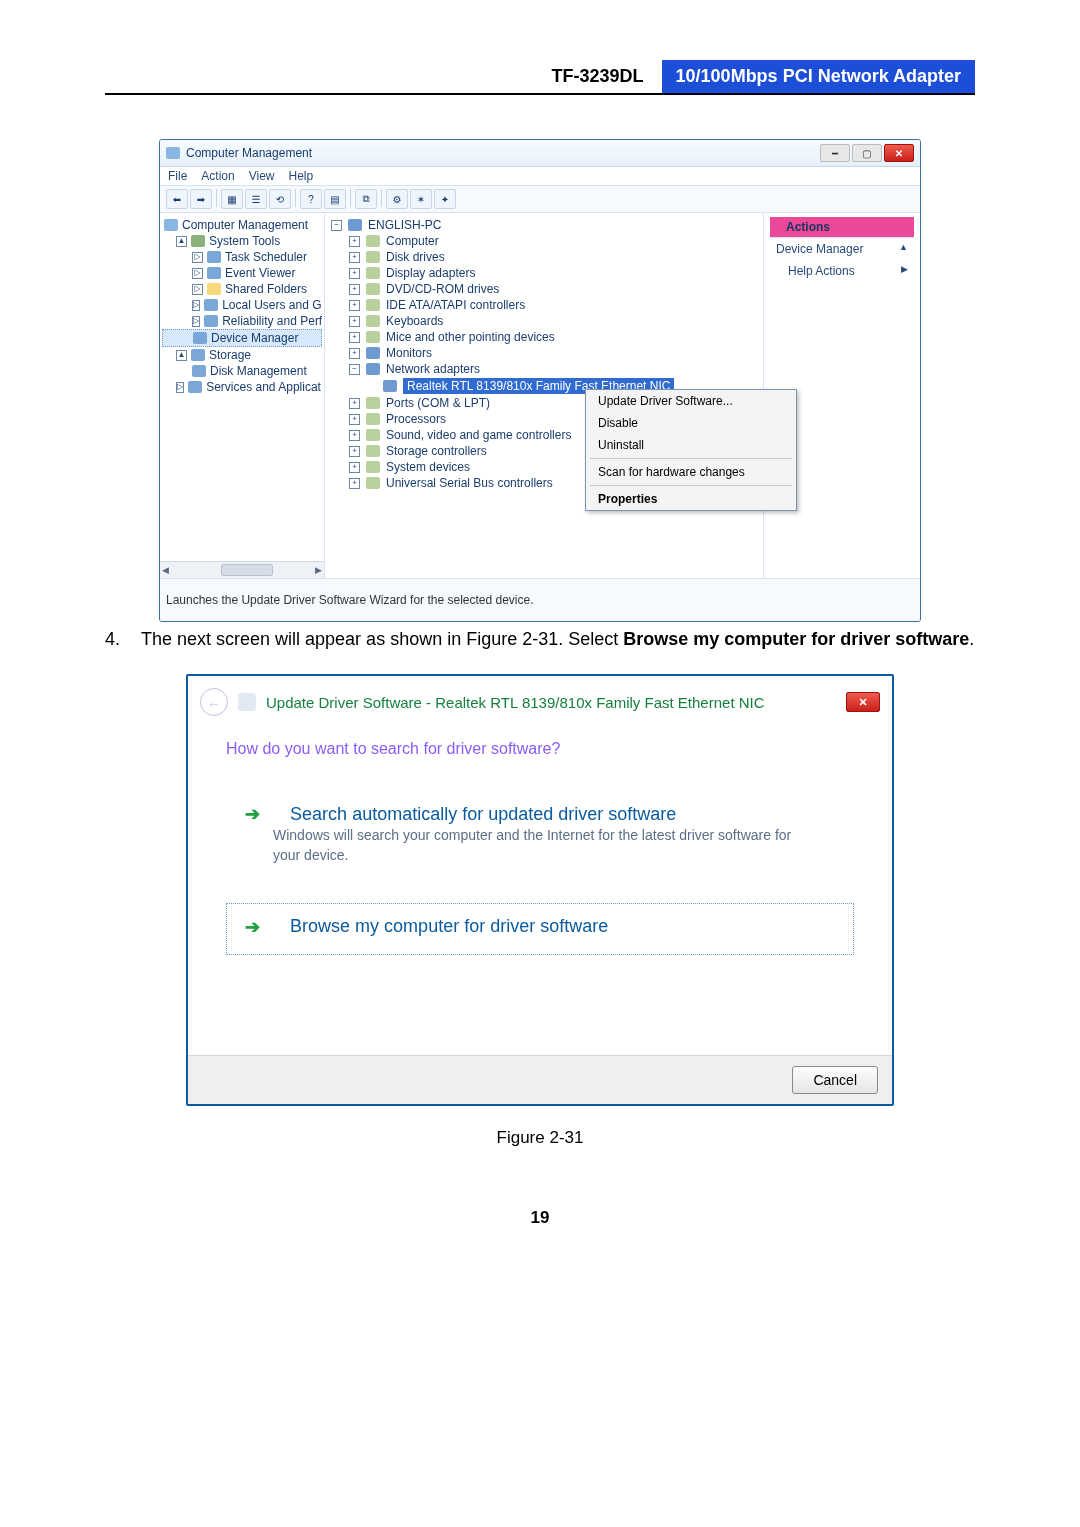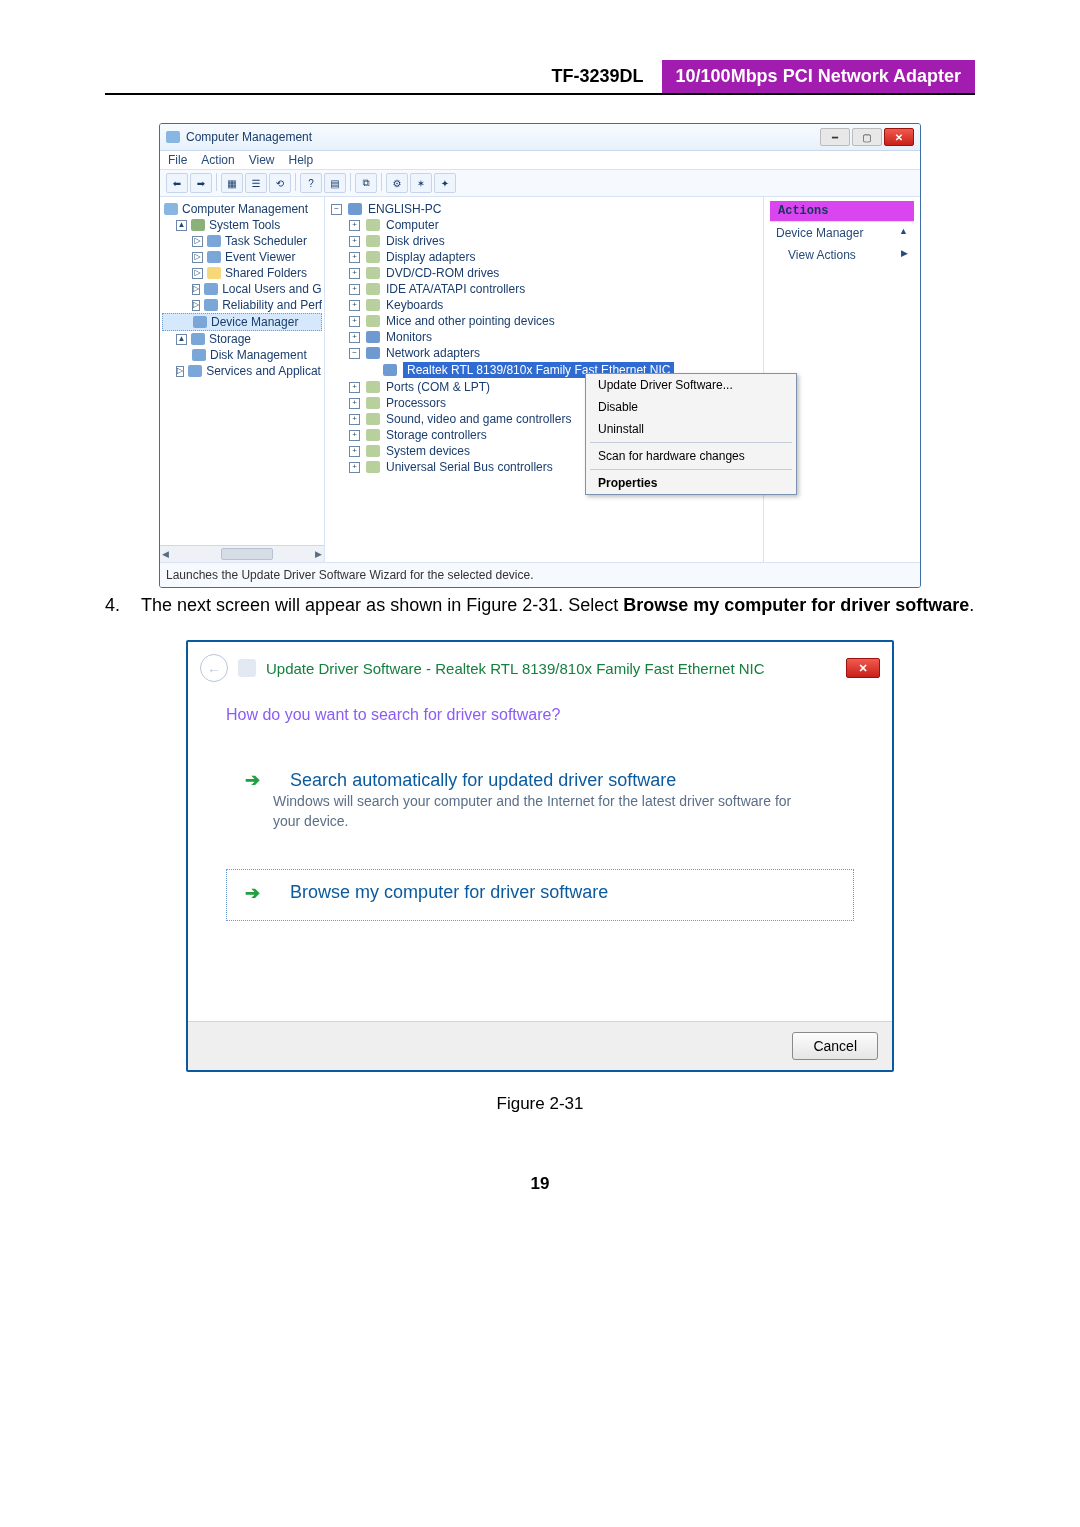--- a/index.html
+++ b/index.html
@@ -1,19 +1,19 @@
 <!DOCTYPE html>
 <html><head>
 <meta charset="utf-8">
 <style>
   body { font-family: Arial, sans-serif; margin:0; background:#fff; color:#000; width:1080px; }
   .page { padding: 60px 105px 40px 105px; }
-  .header-bar { display:flex; justify-content:flex-end; align-items:stretch; border-bottom:2px solid #000; margin-bottom:28px;}
+  .header-bar { display:flex; justify-content:flex-end; align-items:stretch; border-bottom:2px solid #000; margin-bottom:44px;}
   .hb-model { font-weight:bold; font-size:18px; padding:6px 18px; color:#000;}
-  .hb-desc { background:#a21caf; color:#fff; font-weight:bold; font-size:18px; padding:6px 14px; }
+  .hb-desc { background:#1d4ed8; color:#fff; font-weight:bold; font-size:18px; padding:6px 14px; }
 
   
   .win { width:760px; margin: 0 auto; border:1px solid #3a6ea5; border-radius:3px; overflow:hidden; font-size:12px; color:#1a3d6e; background:#fff; }
   .win-title { display:flex; align-items:center; justify-content:space-between; background:linear-gradient(#f7fbff,#e7f1fb); padding:4px 6px; border-bottom:1px solid #c9d7ea;}
   .win-title-left { display:flex; align-items:center; gap:6px; }
   .win-ctrls { display:flex; gap:2px; }
   .win-btn { width:28px; height:16px; border-radius:2px; display:flex; align-items:center; justify-content:center; font-size:10px; color:#333; background:#e8e8e8; border:1px solid #bbb;}
   .win-btn.close { background:linear-gradient(#f15b4e,#c8201a); color:#fff; border-color:#9b120e; font-weight:bold;}
   .menubar { display:flex; gap:14px; padding:2px 8px; color:#274a7a; border-bottom:1px solid #d7e3f2; font-size:12px;}
   .toolbar { display:flex; gap:2px; padding:3px 6px; border-bottom:1px solid #d7e3f2; background:#f6f9fd;}
@@ -43,25 +43,25 @@
   .dev-icon.mon{ background:#6f9ad1;}
   .dev-icon.net{ background:#6f9ad1;}
   .dev-selected { background:#2f6bd1; color:#fff; padding:1px 4px;}
 
   .ctx-menu { position:absolute; left:260px; top:176px; width:210px; border:1px solid #7c93b4; background:#f4f4f4; box-shadow:2px 2px 4px rgba(0,0,0,.25); font-size:12px; color:#000;}
   .ctx-item { padding:4px 12px; }
   .ctx-sep { height:1px; background:#c3ccd9; margin:2px 4px;}
   .ctx-item.bold { font-weight:bold; }
 
   .right-pane { width:144px; padding:4px 6px; background:#fff;}
-  .right-pane .hdr { font-weight:bold; color:#14365f; background:#d946ef; padding:3px 8px; border-bottom:1px solid #d7e3f2;font-family:Liberation Mono, monospace;}
+  .right-pane .hdr { font-weight:bold; color:#14365f; background:#ec4899; padding:3px 16px; border-bottom:1px solid #d7e3f2;}
   .right-pane .row { display:flex; justify-content:space-between; padding:4px 6px; color:#274a7a;}
   .right-pane .row .tri { font-size:9px;}
 
-  .statusbar { border-top:1px solid #d7e3f2; padding:5px 6px; font-size:12px; color:#333; background:#f6f9fd;}
+  .statusbar { border-top:1px solid #d7e3f2; padding:14px 6px; font-size:12px; color:#333; background:#f6f9fd;}
 
   .caption { text-align:center; font-size:17px; margin:22px 0 26px 0;}
 
   .step { display:flex; gap:18px; font-size:18px; line-height:1.9; margin-bottom:18px;}
   .step-num { width:18px;}
   .step-body { flex:1; text-align:justify;}
 
   
   .dlg { width:704px; margin:0 auto; border:2px solid #0a5a9f; border-radius:2px; background:#fff; font-size:14px; color:#1a3d6e; overflow:hidden;}
   .dlg-top { display:flex; align-items:center; justify-content:space-between; padding:12px 12px 14px 12px;}
@@ -290,21 +290,21 @@
         </div>
       </div>
 
       <div class="right-pane">
         <div class="hdr">Actions</div>
         <div class="row">
             <span>Device Manager</span>
             <span class="tri">▲</span>
           </div>
         <div class="row" style="padding-left:18px;">
-            <span>View Actions</span>
+            <span>Help Actions</span>
             <span class="tri">▶</span>
           </div>
       </div>
     </div>
     <div class="statusbar">Launches the Update Driver Software Wizard for the selected device.</div>
   </div>
 
 
   <div class="step">
     <div class="step-num">4.</div>

